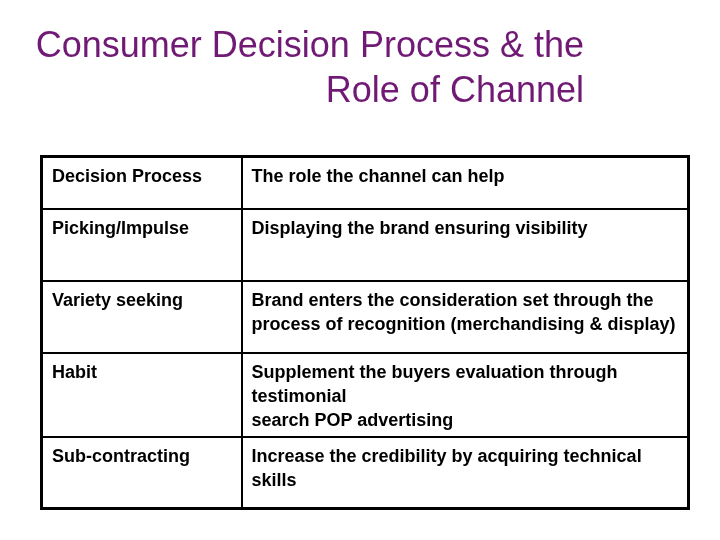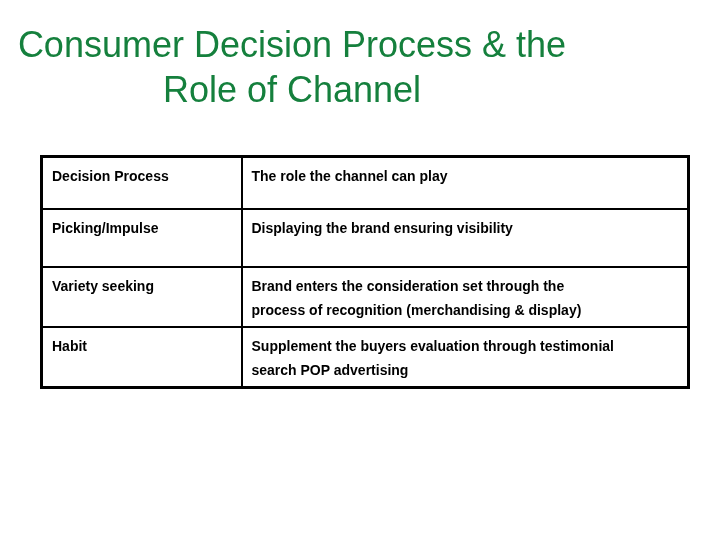--- a/index.html
+++ b/index.html
@@ -12,82 +12,86 @@
     background: #ffffff;
     overflow: hidden;
     font-family: "Liberation Sans", sans-serif;
     color: #000000;
   }
   .slide-title {
     position: absolute;
     top: 22px;
     left: 0;
     width: 584px;
-    text-align: center;
+    text-align: right;
     font-size: 36px;
     font-weight: 400;
     line-height: 45px;
-    color: #15803d;
+    color: #701a75;
     white-space: pre-line;
     letter-spacing: 0px;
   }
   table.decision-table {
     position: absolute;
     left: 40px;
     top: 155px;
     width: 650px;
     border-collapse: collapse;
     table-layout: fixed;
     border: 3px solid #000000;
   }
   table.decision-table td {
     border: 2px solid #000000;
     vertical-align: top;
     padding: 6px 10px 4px 9px;
-    font-size: 14px;
+    font-size: 18px;
     line-height: 24px;
     white-space: pre-line;
     overflow: hidden;
   }
   td.col-process { width: 200px; font-weight: 700; }
   td.col-role { font-weight: 700; }
   tr.header-row td { font-weight: 700; }
   tr.header-row td { height: 52px; }
-  tr.body-row td { height: 58px; }
+  tr.body-row td { height: 72px; }
   tr.body-row-tall td { height: 70px; }
 </style>
 </head>
 <body>
 
 <div class="slide">
 
   <div class="slide-title">Consumer Decision Process &amp; the
 Role of Channel</div>
 
   <table class="decision-table">
     <tbody>
       <tr class="header-row">
         <td class="col-process">Decision Process</td>
-        <td class="col-role">The role the channel can play</td>
+        <td class="col-role">The role the channel can help</td>
       </tr>
 
       <tr class="body-row">
         <td class="col-process">Picking/Impulse</td>
         <td class="col-role">Displaying the brand ensuring visibility</td>
       </tr>
 
       <tr class="body-row">
         <td class="col-process">Variety seeking</td>
         <td class="col-role">Brand enters the consideration set through the
 process of recognition (merchandising &amp; display)</td>
       </tr>
 
       <tr class="body-row">
         <td class="col-process">Habit</td>
         <td class="col-role">Supplement the buyers evaluation through testimonial
 search POP advertising</td>
       </tr>
 
+      <tr class="body-row">
+        <td class="col-process">Sub-contracting</td>
+        <td class="col-role">Increase the credibility by acquiring technical skills</td>
+      </tr>
 
     </tbody>
   </table>
 
 </div>
 
 </body></html>

